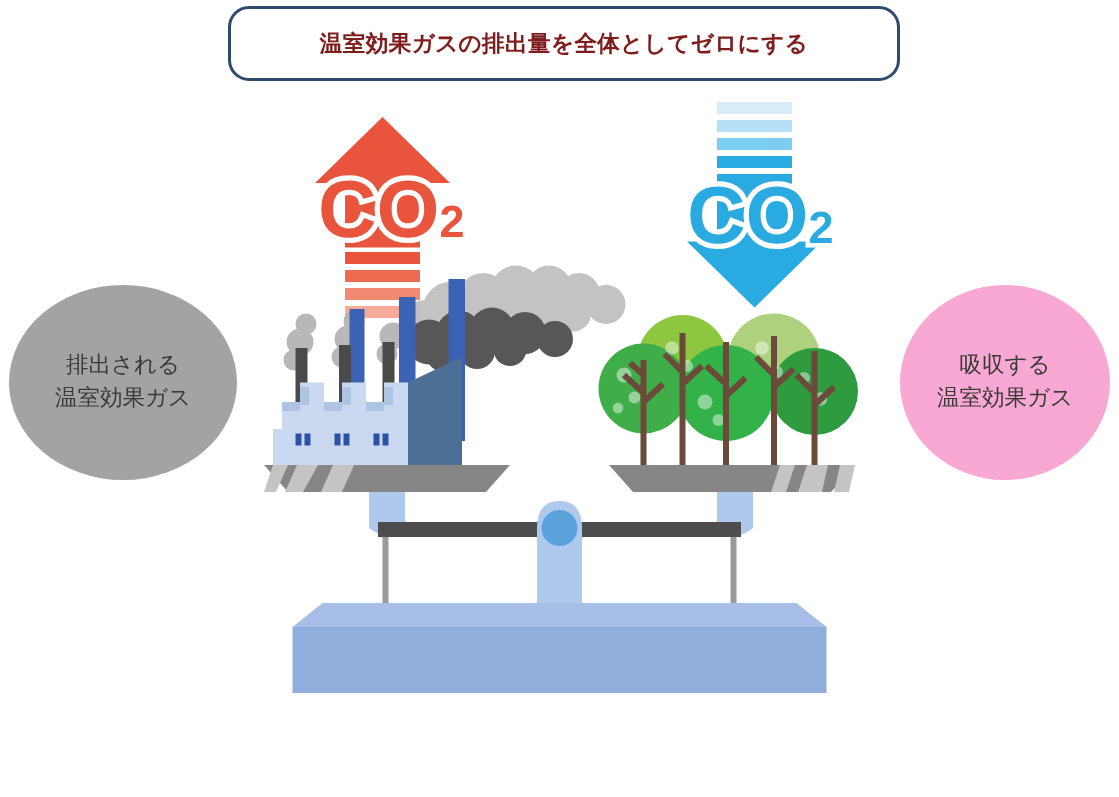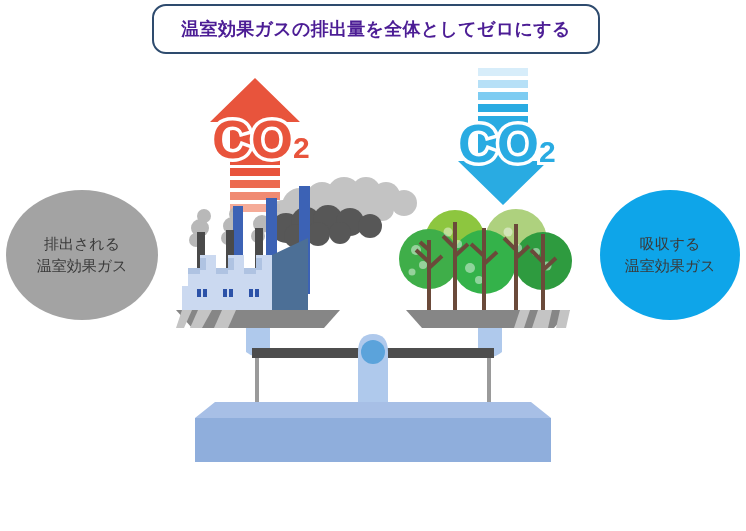--- a/index.html
+++ b/index.html
@@ -24,22 +24,22 @@
     height: 50px;
     border: 2px solid #2E4B6E;
     border-radius: 14px;
     background: #ffffff;
     display: flex;
     align-items: center;
     justify-content: center;
     box-sizing: border-box;
   }
   #title-text {
-    color: #4c1d95;
-    font-size: 18px;
+    color: #7f1d1d;
+    font-size: 15px;
     font-weight: bold;
     letter-spacing: 0.3px;
     white-space: nowrap;
   }
 
   
   .side-circle {
     position: absolute;
     border-radius: 50%;
     display: flex;
@@ -53,21 +53,21 @@
     top: 190px;
     width: 152px;
     height: 130px;
     background: #a3a3a3;
   }
   #circle-right {
     left: 600px;
     top: 190px;
     width: 140px;
     height: 130px;
-    background: #0ea5e9;
+    background: #f9a8d4;
   }
   .circle-line {
     color: #3A3A3A;
     font-size: 15px;
     line-height: 1.5;
     white-space: nowrap;
   }
 
   
   #stage {

